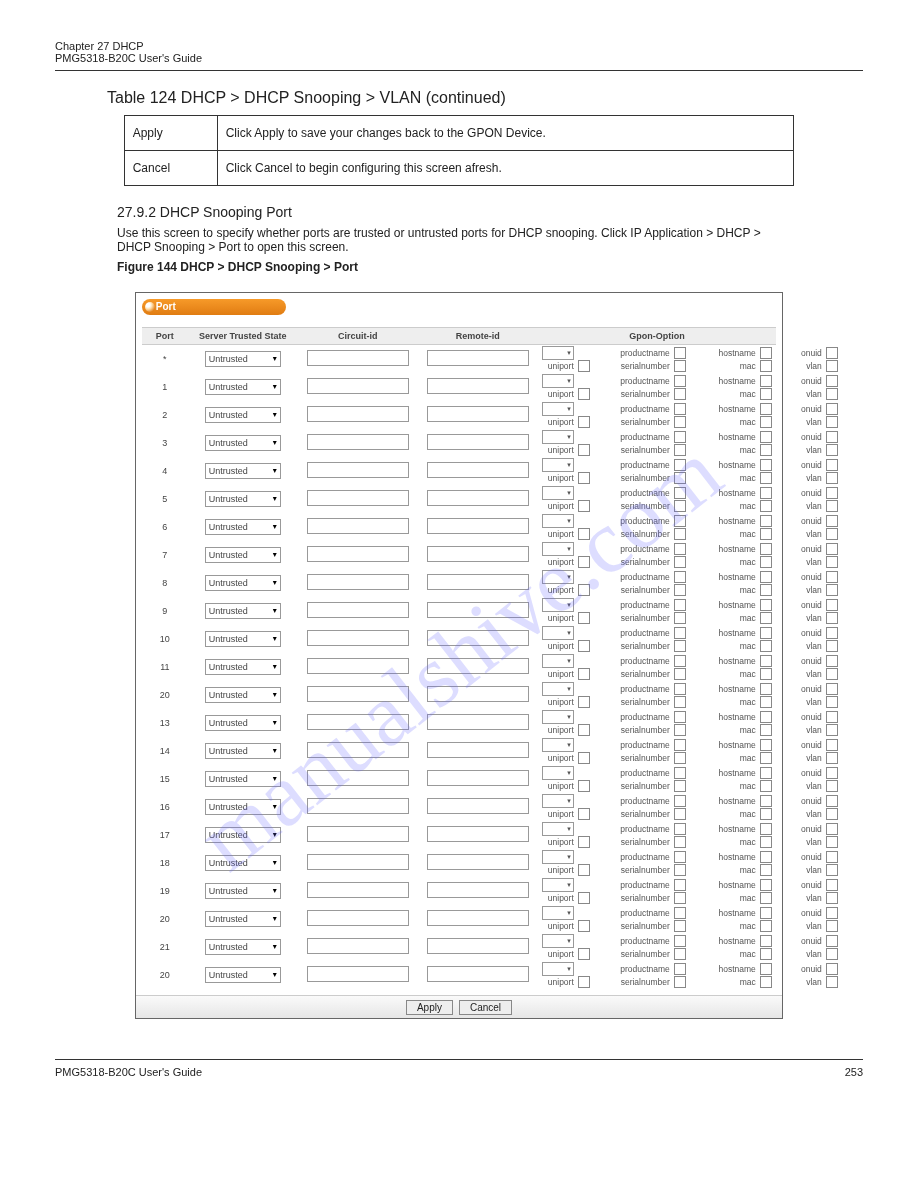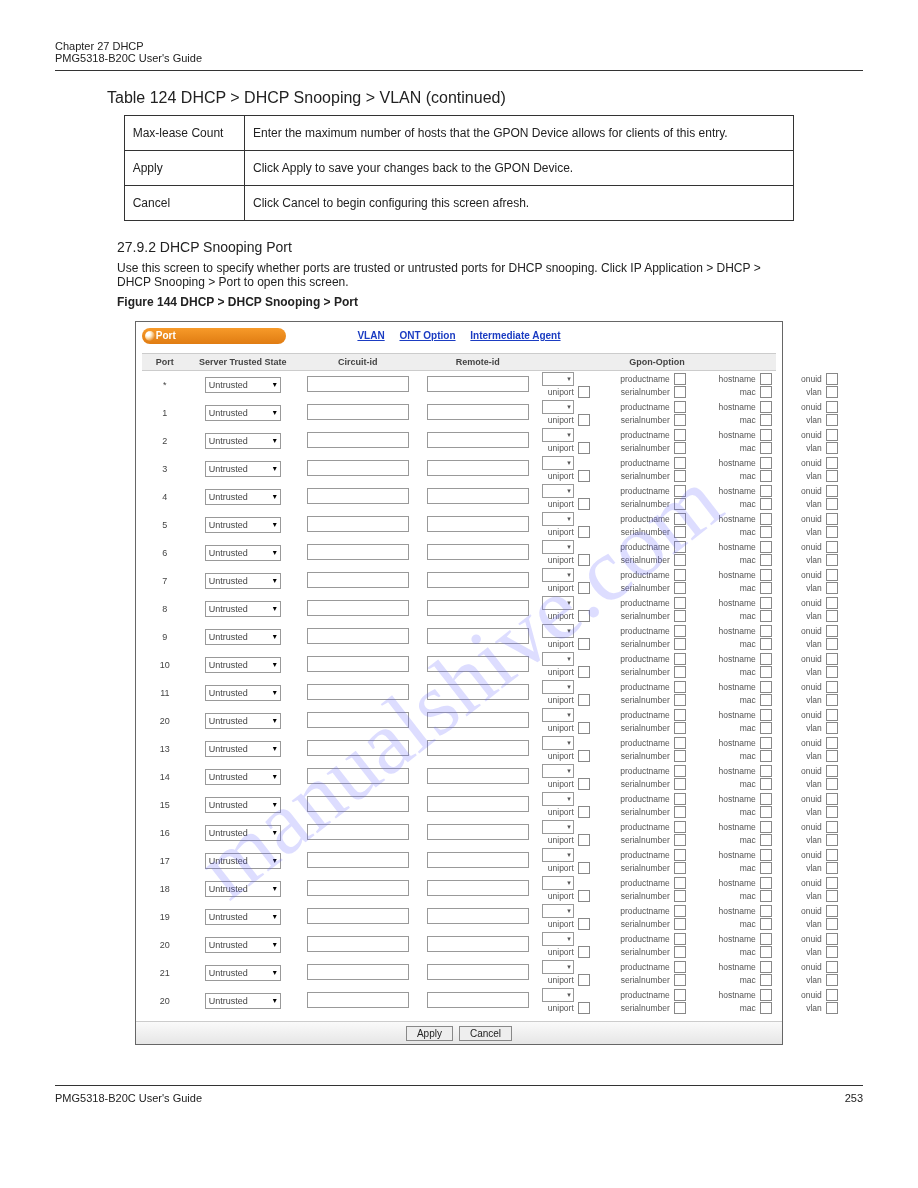--- a/index.html
+++ b/index.html
@@ -145,21 +145,21 @@
   display:flex;align-items:center;justify-content:center;
   overflow:hidden;
 }
 .watermark span {
   font-size: 90px;
   color: rgba(100,100,255,0.22);
   font-weight: 400;
   transform: rotate(-38deg);
   font-family: Georgia, serif;
 }
-.figure-caption { margin: 6px 0 12px 62px; font-size: 12px; }
+.figure-caption { margin: 6px 0 18px 62px; font-size: 12px; }
 .footer {
   margin-top: 40px;
   border-top: 1px solid #333;
   padding-top: 6px;
   display:flex;justify-content:space-between;
   font-size: 11px;
 }
 </style>
 </head>
 <body>
@@ -167,49 +167,40 @@
 <div class="header-row">
   <div>Chapter 27 DHCP</div>
   <div>PMG5318-B20C User's Guide</div>
 </div>
 <hr class="hr">
 
 <div style="margin-left:52px;font-size:16px;">Table 124   DHCP &gt; DHCP Snooping &gt; VLAN (continued)</div>
 
 <table class="top-table">
   <tbody>
-  <tr>
-    <td>Max-lease Count</td>
-    <td colspan="3">Enter the maximum number of hosts that the GPON Device allows for clients of this entry.</td>
-  </tr>
   <tr>
     <td>Apply</td>
     <td colspan="3">Click Apply to save your changes back to the GPON Device.</td>
   </tr>
   <tr>
     <td>Cancel</td>
     <td colspan="3">Click Cancel to begin configuring this screen afresh.</td>
   </tr>
 </tbody>
   </table>
 
 <div class="section-num">27.9.2  DHCP Snooping Port</div>
 <div class="label-line" style="width:80%">Use this screen to specify whether ports are trusted or untrusted ports for DHCP snooping. Click IP Application &gt; DHCP &gt; DHCP Snooping &gt; Port to open this screen.</div>
 <div class="figure-caption"><b>Figure 144   DHCP &gt; DHCP Snooping &gt; Port</b></div>
 
 <div class="figure-wrap">
   <div class="watermark">
       <span>manualshive.com</span>
     </div>
   <div class="orange-bar"><span>Port</span></div>
-  <div class="topnav">
-    <a href="#">VLAN</a>
-    <a href="#">ONT Option</a>
-    <a href="#">Intermediate Agent</a>
-  </div>
 
   <div class="port-grid">
     <div class="grid-head">
       <div>Port</div>
       <div>Server Trusted State</div>
       <div>Circuit-id</div>
       <div>Remote-id</div>
       <div>Gpon-Option</div>
     </div>
     <div id="rows">

